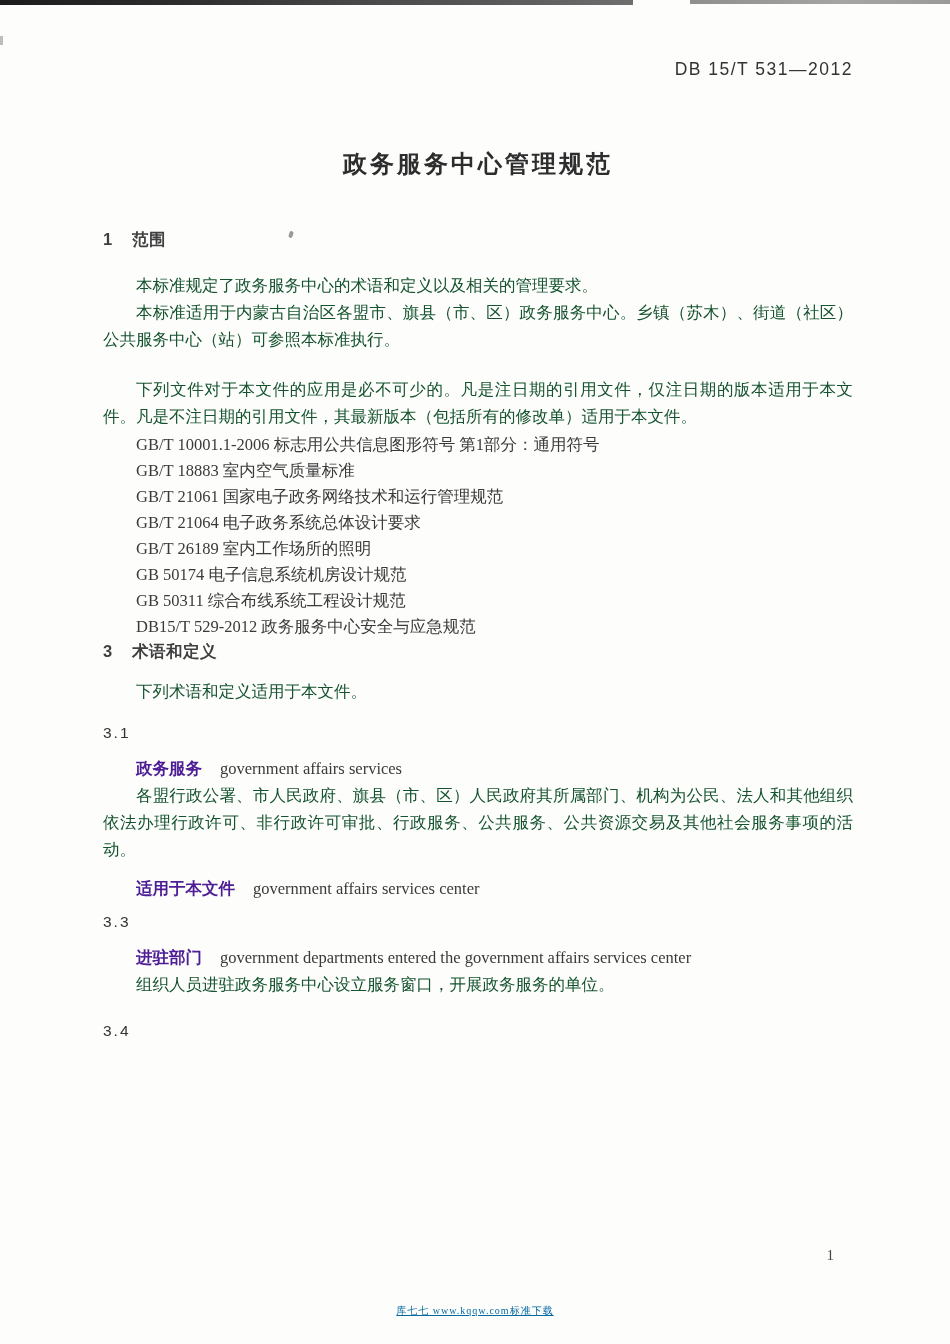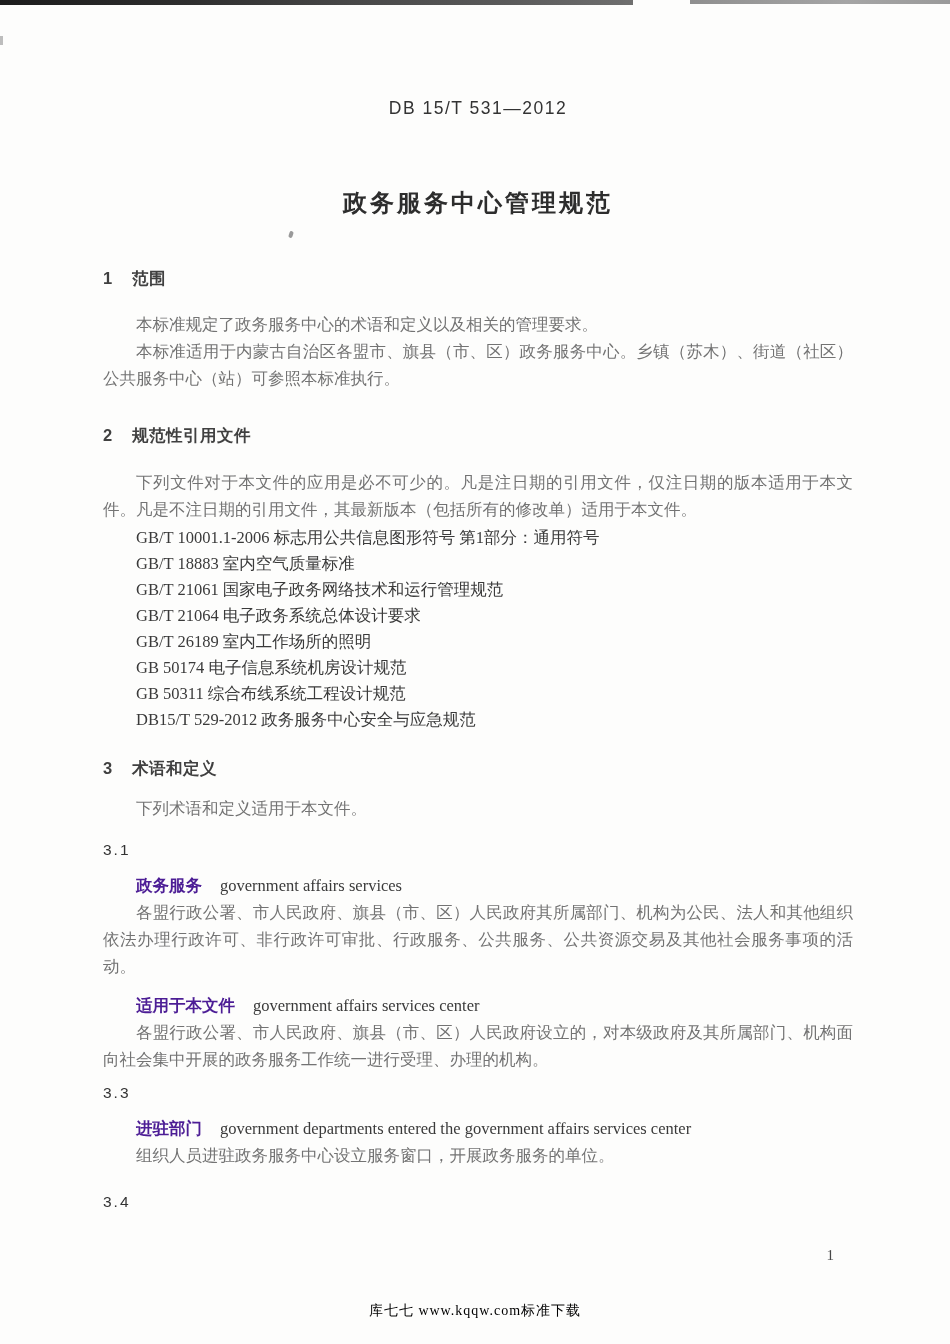--- a/index.html
+++ b/index.html
@@ -45,22 +45,22 @@
   }
 
   .content {
     position: absolute;
     left: 103px;
     top: 0;
     width: 750px;
   }
 
   .doc-code {
-    margin-top: 97px;
-    text-align: center;
+    margin-top: 58px;
+    text-align: right;
     font-family: "Liberation Sans", "DejaVu Sans", sans-serif;
     font-size: 17.5px;
     line-height: 22px;
     letter-spacing: 1.5px;
     color: #333333;
     font-weight: 500;
   }
 
   .doc-title {
     margin-top: 64px;
@@ -82,28 +82,28 @@
     letter-spacing: 0.5px;
   }
   .sec-heading .sec-num {
     display: inline-block;
     min-width: 14px;
     margin-right: 15px;
     font-weight: 600;
   }
   .h-s1 { margin-top: 44px; }
   .h-s2 { margin-top: 32px; }
-  .h-s3 { margin-top: 24px; }
+  .h-s3 { }
 
   .body-p {
     margin: 0;
     font-size: 16.5px;
     line-height: 27px;
     text-indent: 2em;
-    color: #737373;
+    color: #14532d;
     text-align: justify;
   }
   .mt-22 { margin-top: 22px; }
   .mt-23 { margin-top: 23px; }
   .mt-16 { margin-top: 16px; }
 
   .ref-list {
     margin-top: 2px;
   }
   .ref-item {
@@ -151,24 +151,25 @@
     line-height: 20px;
     color: #474747;
   }
 
   .watermark {
     position: absolute;
     top: 1300px;
     left: 0;
     width: 100%;
     text-align: center;
-    font-size: 14px;
+    font-size: 10px;
     line-height: 22px;
-    color: #000000;
+    color: #0369a1;
     letter-spacing: 1px;
+    text-decoration: underline;
   }
 </style>
 </head>
 <body>
 
 <div class="page">
 
   <div class="scan-band-left"></div>
   <div class="scan-band-right"></div>
   <div class="scan-speck-a"></div>
@@ -179,23 +180,20 @@
     <div class="doc-code">DB 15/T 531—2012</div>
 
     <div class="doc-title">政务服务中心管理规范</div>
 
     <div class="sec-heading h-s1">
       <span class="sec-num">1</span><span>范围</span>
     </div>
     <p class="body-p mt-22">本标准规定了政务服务中心的术语和定义以及相关的管理要求。</p>
     <p class="body-p">本标准适用于内蒙古自治区各盟市、旗县（市、区）政务服务中心。乡镇（苏木）、街道（社区）公共服务中心（站）可参照本标准执行。</p>
 
-    <div class="sec-heading h-s2">
-      <span class="sec-num">2</span><span>规范性引用文件</span>
-    </div>
     <p class="body-p mt-23">下列文件对于本文件的应用是必不可少的。凡是注日期的引用文件，仅注日期的版本适用于本文件。凡是不注日期的引用文件，其最新版本（包括所有的修改单）适用于本文件。</p>
     <div class="ref-list">
       <div class="ref-item">GB/T 10001.1-2006 标志用公共信息图形符号 第1部分：通用符号</div>
       <div class="ref-item">GB/T 18883 室内空气质量标准</div>
       <div class="ref-item">GB/T 21061 国家电子政务网络技术和运行管理规范</div>
       <div class="ref-item">GB/T 21064 电子政务系统总体设计要求</div>
       <div class="ref-item">GB/T 26189 室内工作场所的照明</div>
       <div class="ref-item">GB 50174 电子信息系统机房设计规范</div>
       <div class="ref-item">GB 50311 综合布线系统工程设计规范</div>
       <div class="ref-item">DB15/T 529-2012 政务服务中心安全与应急规范</div>
@@ -208,21 +206,20 @@
 
     <div class="clause-num cn-1">3.1</div>
     <div class="term-line">
       <span class="term-zh">政务服务</span><span class="term-en">government affairs services</span>
     </div>
     <p class="body-p">各盟行政公署、市人民政府、旗县（市、区）人民政府其所属部门、机构为公民、法人和其他组织依法办理行政许可、非行政许可审批、行政服务、公共服务、公共资源交易及其他社会服务事项的活动。</p>
 
     <div class="term-line">
       <span class="term-zh">适用于本文件</span><span class="term-en">government affairs services center</span>
     </div>
-    <p class="body-p">各盟行政公署、市人民政府、旗县（市、区）人民政府设立的，对本级政府及其所属部门、机构面向社会集中开展的政务服务工作统一进行受理、办理的机构。</p>
 
     <div class="clause-num cn-3">3.3</div>
     <div class="term-line">
       <span class="term-zh">进驻部门</span><span class="term-en">government departments entered the government affairs services center</span>
     </div>
     <p class="body-p">组织人员进驻政务服务中心设立服务窗口，开展政务服务的单位。</p>
 
     <div class="clause-num cn-4">3.4</div>
 
   </div>

